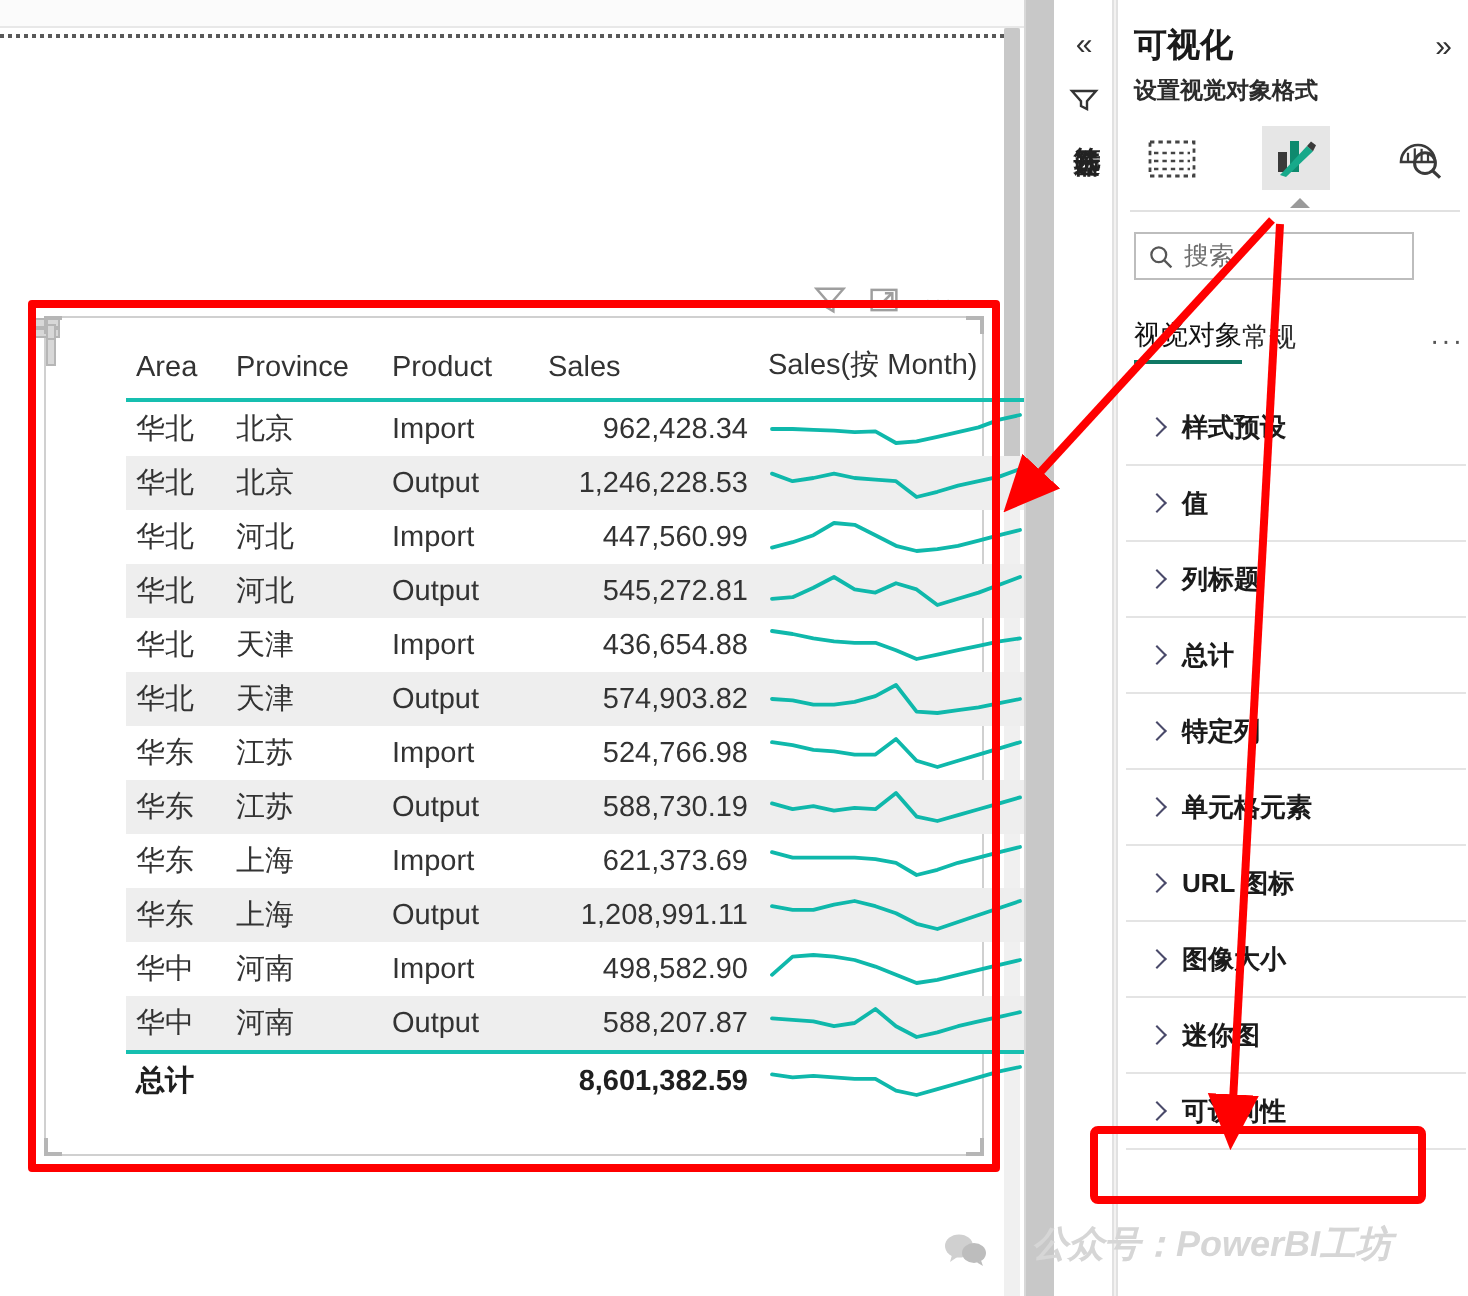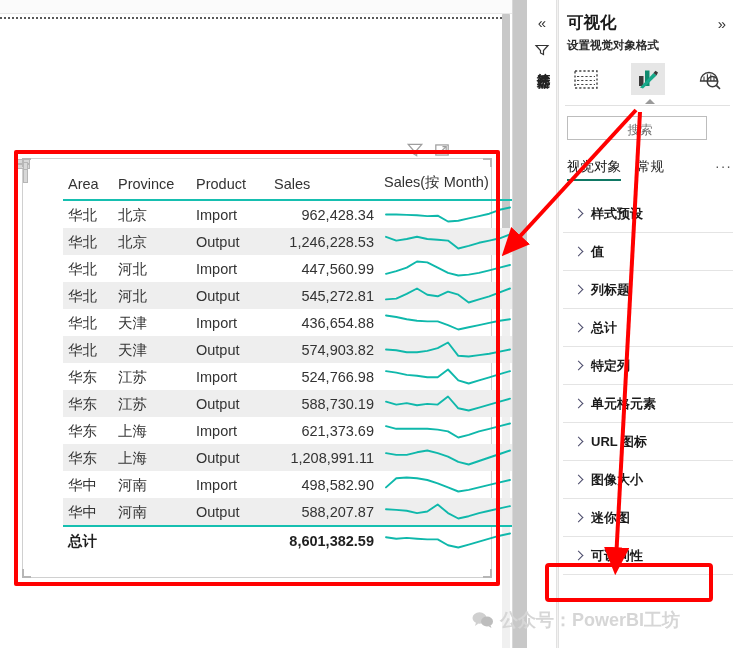--- a/index.html
+++ b/index.html
@@ -135,26 +135,26 @@
     position:absolute; left:86px; top:99px; width:0; height:0;
     border-left:5px solid transparent; border-right:5px solid transparent;
     border-bottom:5px solid #9a9a9a;
   }
   #pane-sep{
     position:absolute; left:6px; top:105px; width:165px; height:1px; background:#e1e1e1;
   }
   #search-box{
     position:absolute; left:8px; top:116px; width:140px; height:24px;
     border:1px solid #bdbdbd; background:#fff; display:flex; align-items:center;
-    padding-left:6px; gap:5px;flex-direction:column;
+    padding-left:6px; gap:5px;
   }
   #search-ph{ font-size:12.5px; color:#6d6d6d; }
   #viz-tabs{
     position:absolute; left:8px; top:158px; width:165px; height:24px;
-    display:flex; align-items:flex-start; gap:16px;
+    display:flex; align-items:center; gap:0;
   }
   .vtab{ font-size:13.5px; color:#2b2b2b; cursor:pointer; padding-bottom:3px; }
   .vtab.active{ color:#111; border-bottom:2.5px solid #0f7864; }
   #vtab-more{ font-size:14px; color:#555; margin-left:auto; cursor:pointer; letter-spacing:1px; }
 
   #acc-list{ position:absolute; left:4px; top:195px; width:170px; }
   .acc-row{
     height:38px; border-bottom:1px solid #e4e4e4;
     display:flex; align-items:center; padding-left:12px; gap:9px; cursor:pointer;
     background:#ffffff;
@@ -170,21 +170,21 @@
     border:4px solid #ff0000; border-radius:4px; z-index:35; pointer-events:none;
   }
 
   
   #annots{ position:absolute; left:0; top:0; width:734px; height:648px;
            pointer-events:none; z-index:30; }
 
   
   #watermark{
     position:absolute; left:472px; top:606px; height:28px;
-    display:flex; align-items:center; gap:6px; z-index:25; pointer-events:none;
+    display:flex; align-items:flex-end; gap:22px; z-index:25; pointer-events:none;font-style:italic;
   }
   #wm-text{
     font-size:18px; color:#d6d6d6; font-weight:bold; white-space:nowrap;
   }
 </style>
 </head>
 <body>
 
 <div id="root">
 

